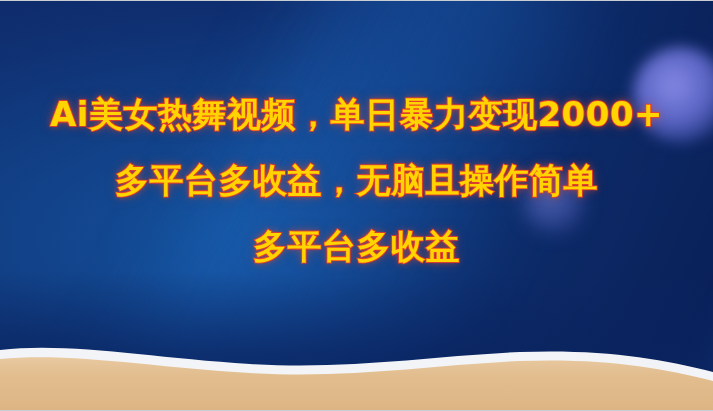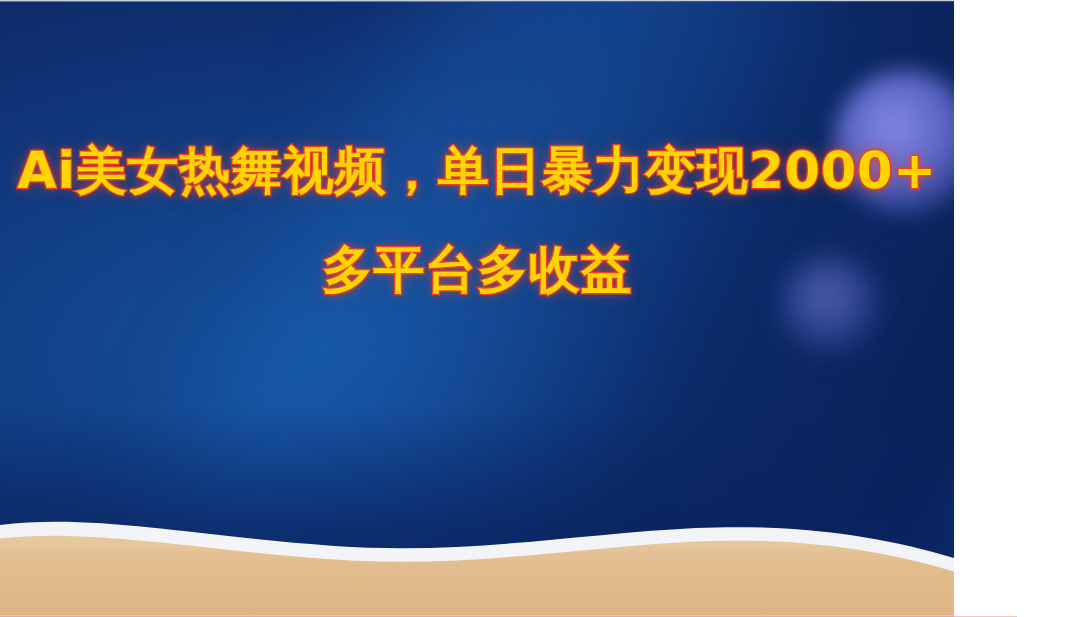--- a/index.html
+++ b/index.html
@@ -7,24 +7,24 @@
     margin: 0;
     padding: 0;
     background: #ffffff;
   }
   body {
     font-family: "Liberation Sans", sans-serif;
   }
 
   #banner {
     position: relative;
-    width: 636px;
+    width: 713px;
     height: 411px;
     overflow: hidden;
-    background: #b91c1c;
+    background: #6d28d9;
     box-sizing: border-box;
     border-top: 1px solid #c9cdd4;
     border-bottom: 1px solid #c9cdd4;
   }
 
   
   .bg-base {
     position: absolute;
     inset: 0;
     background:
@@ -149,20 +149,21 @@
   <div class="bg-diag-beam"></div>
   <div class="bg-diag-beam2"></div>
   <div class="bg-corner-dark"></div>
   <div class="bg-bottom-dark"></div>
 
   <div class="orb orb-large"></div>
   <div class="orb orb-small"></div>
 
   <div class="headline">
     <div class="line line-1">Ai美女热舞视频，单日暴力变现2000+</div>
+    <div class="line line-2">多平台多收益，无脑且操作简单</div>
     <div class="line line-3">多平台多收益</div>
   </div>
 
   <div class="footer-wave">
     <svg viewBox="0 0 713 82" preserveAspectRatio="none" aria-hidden="true">
       <defs>
         <linearGradient id="sandGrad" x1="0" y1="0" x2="0" y2="1">
           <stop offset="0%" stop-color="#e8c9a1"></stop>
           <stop offset="35%" stop-color="#e2bd8e"></stop>
           <stop offset="100%" stop-color="#ddb585"></stop>

